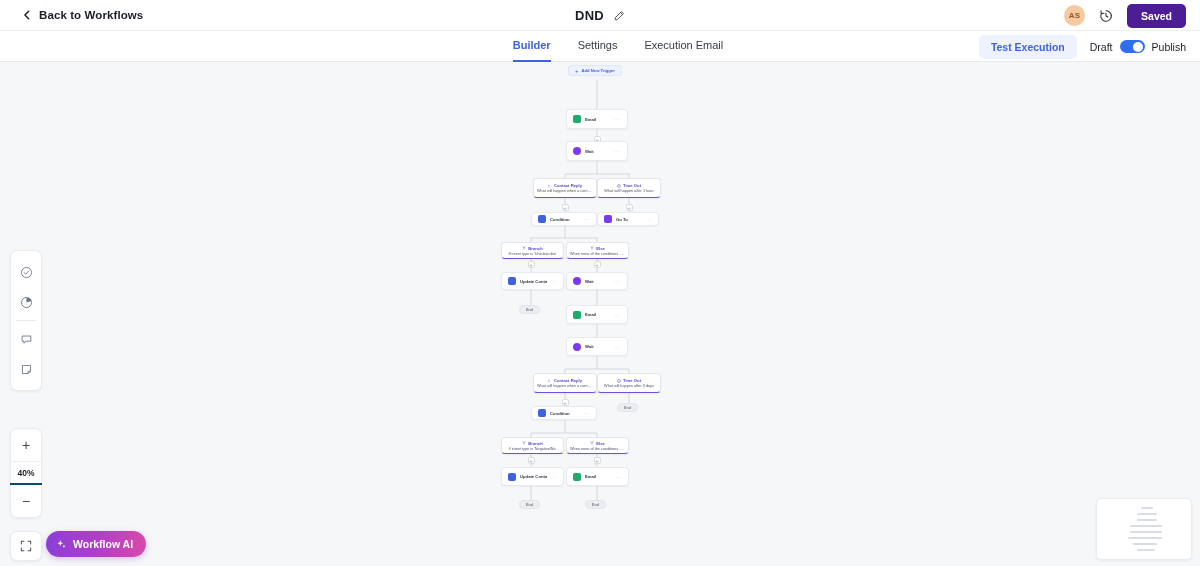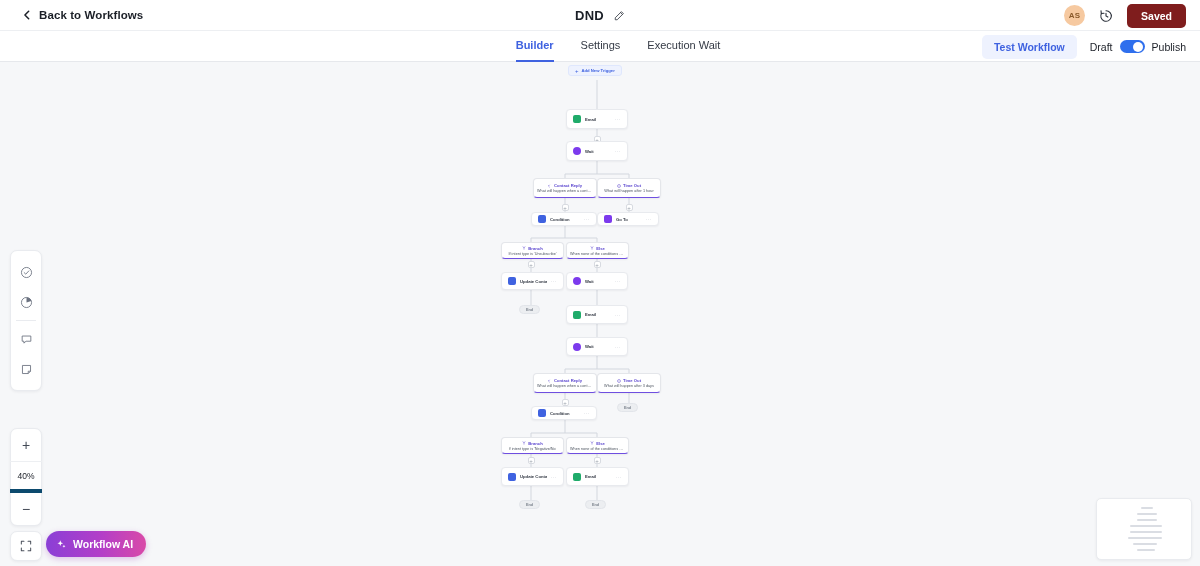--- a/index.html
+++ b/index.html
@@ -38,21 +38,21 @@
   }
   .avatar {
     width: 21px; height: 21px; border-radius: 50%;
     background: #f6c9a0; color: #8a5a2b;
     font-size: 8px; font-weight: 700;
     display: flex; align-items: center; justify-content: center;
     cursor: pointer; letter-spacing: .3px;
   }
   .history-icon { width: 14px; height: 14px; cursor: pointer; }
   .saved-btn {
-    background: #7f1d1d; color: #fff;
+    background: #4c1d95; color: #fff;
     font-size: 10.5px; font-weight: 600;
     padding: 6px 14px; border: none; border-radius: 5px; cursor: pointer;
   }
 
   
   .tabbar {
     position: absolute; top: 31px; left: 0; width: 1200px; height: 31px;
     background: #fff; border-bottom: 1px solid #e6e8ec;
     display: flex; align-items: center;
   }
@@ -112,24 +112,24 @@
   }
   .tool-sep { width: 20px; height: 1px; background: #e9ebef; margin: 3px 0; }
 
   #panel-zoom { top: 366px; }
   .zoom-btn {
     width: 32px; height: 32px;
     display: flex; align-items: center; justify-content: center;
     cursor: pointer; color: #434a56; font-size: 14px;
   }
   .zoom-level {
-    width: 32px; height: 32px;
-    display: flex; align-items: center; justify-content: center;
-    font-size: 8.5px; font-weight: 400; color: #1b1f27;
-    border-top: 1px solid #edeff2; border-bottom: 4px solid #0c4a6e;
+    width: 32px; height: 24px;
+    display: flex; align-items: center; justify-content: center;
+    font-size: 8.5px; font-weight: 700; color: #1b1f27;
+    border-top: 1px solid #edeff2; border-bottom: 2px solid #0c4a6e;
   }
   #panel-fit {
     top: 469px; width: 32px; height: 30px;
     justify-content: center;
   }
 
   .workflow-ai {
     position: absolute; left: 46px; top: 469px;
     height: 26px; padding: 0 13px 0 10px;
     display: flex; align-items: center; gap: 6px;
@@ -241,24 +241,24 @@
         <path d="M9 5.6 L9 9 L11.4 10.4" fill="none" stroke="#2b303a" stroke-width="1.4" stroke-linecap="round"></path>
       </svg>
       <button class="saved-btn">Saved</button>
     </div>
   </div>
 
   <div class="tabbar">
     <div class="tabs">
       <div class="tab active">Builder</div>
       <div class="tab">Settings</div>
-      <div class="tab">Execution Wait</div>
+      <div class="tab">Execution Email</div>
     </div>
     <div class="tabbar-right">
-      <button class="test-btn">Test Workflow</button>
+      <button class="test-btn">Test Execution</button>
       <div class="toggle-group">
         <span class="toggle-label">Draft</span>
         <div class="switch">
             <div class="knob"></div>
           </div>
         <span class="toggle-label">Publish</span>
       </div>
     </div>
   </div>
 

